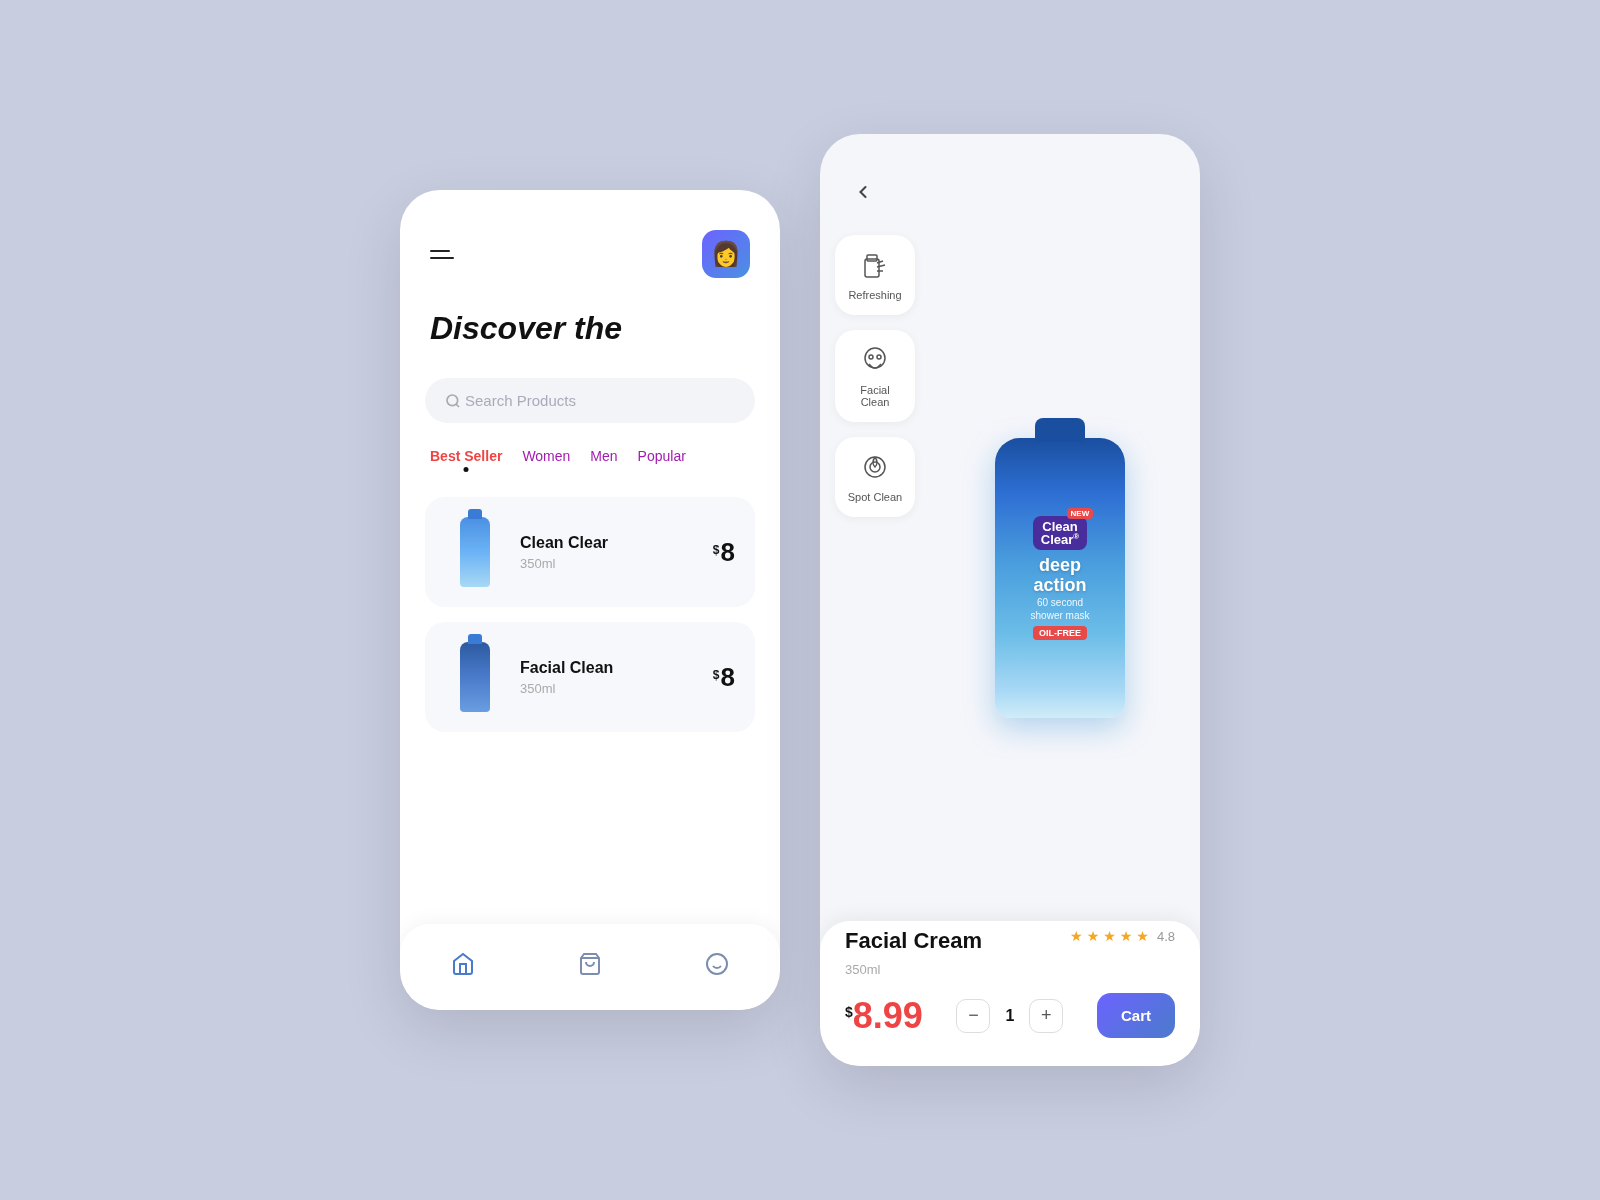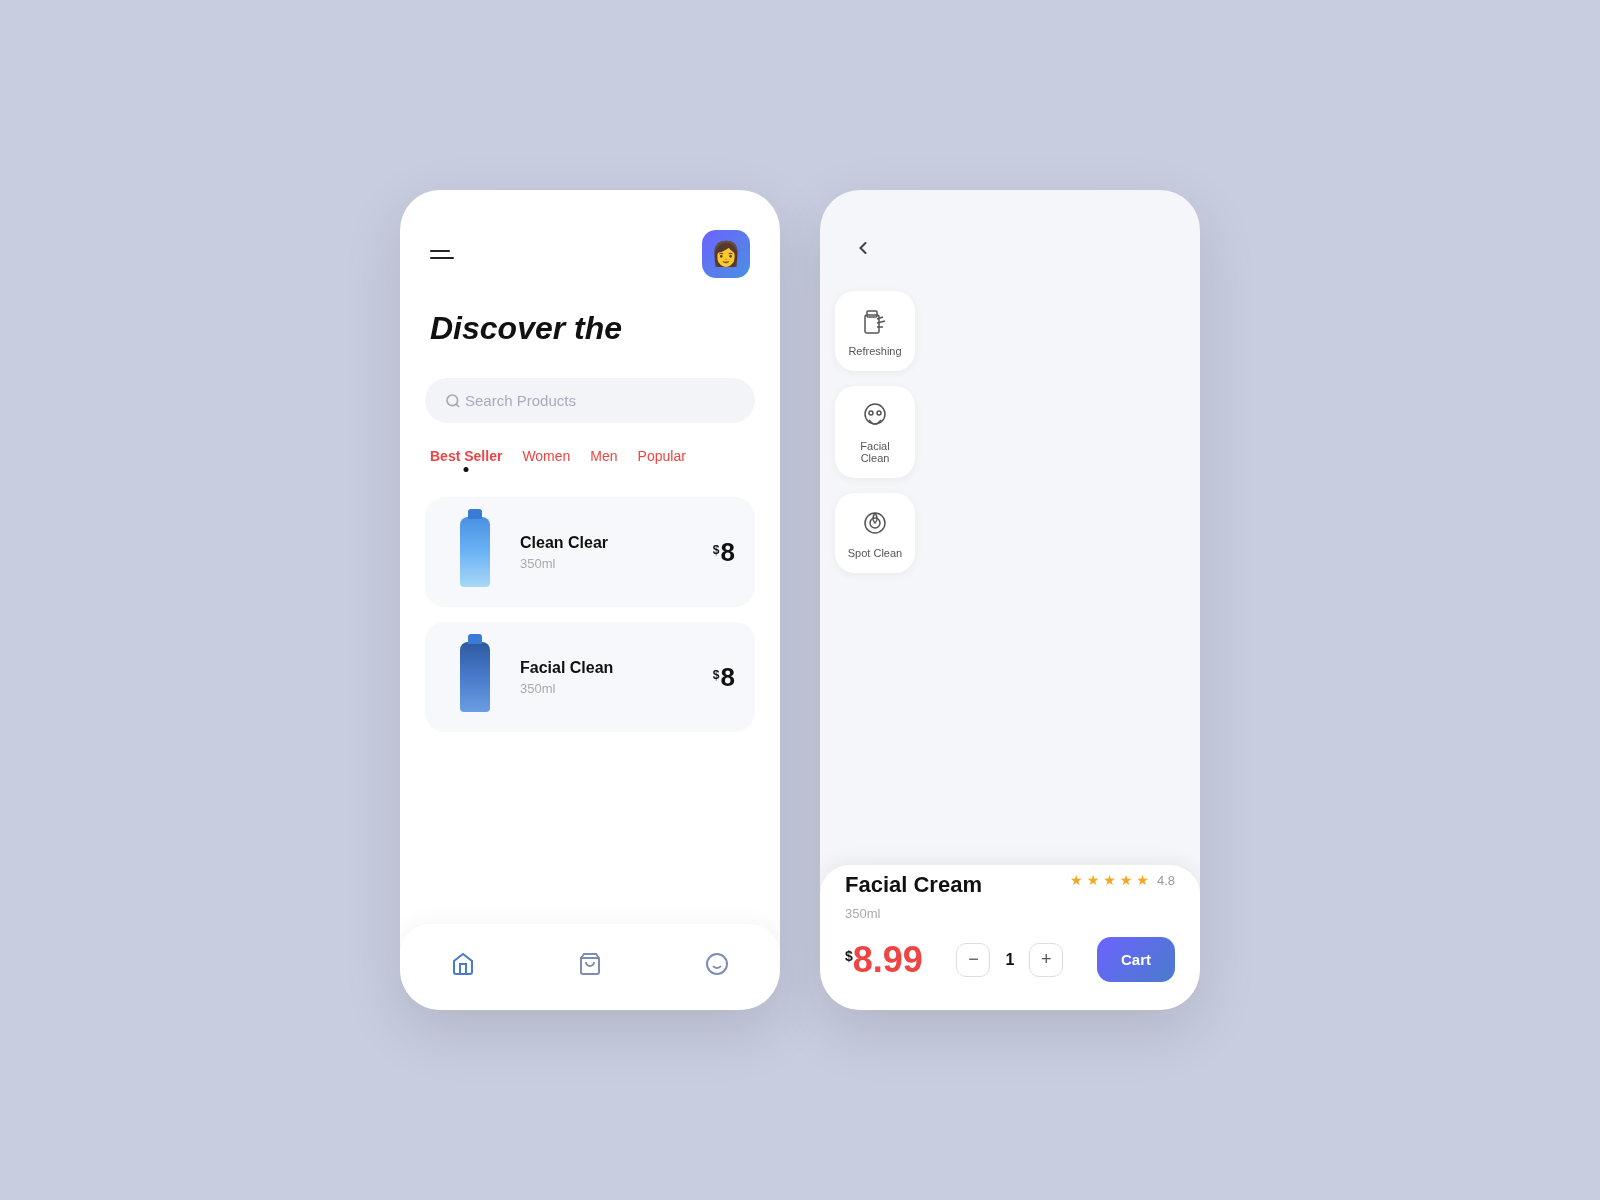--- a/index.html
+++ b/index.html
@@ -93,21 +93,21 @@
       font-size: 15px;
     }
     .category-tabs {
       display: flex;
       gap: 20px;
       padding: 0 30px 15px;
       align-items: center;
     }
     .tab-item {
       font-size: 14px;
-      color: #ef4444;
+      color: #a21caf;
       cursor: pointer;
       position: relative;
       padding-bottom: 8px;
     }
     .tab-item.active {
       color: #ef4444;
       font-weight: 700;
     }
     .tab-dot {
       width: 5px;
@@ -208,21 +208,21 @@
       align-items: center;
       justify-content: center;
       width: 44px;
       height: 44px;
       cursor: pointer;
     }
 
     
     .right-screen {
       width: 380px;
-      height: 820px;
+      height: 932px;
       background: #f5f6fa;
       border-radius: 40px;
       box-shadow: 0 20px 60px rgba(0,0,0,0.12);
       display: flex;
       flex-direction: column;
       overflow: hidden;
       position: relative;
     }
     .right-header {
       padding: 40px 25px 15px;
@@ -587,20 +587,39 @@
         <div class="category-card">
           <svg class="cat-svg" viewBox="0 0 32 32">
             <circle cx="16" cy="16" r="10"></circle>
             <circle cx="16" cy="16" r="5"></circle>
             <path d="M16 6 Q20 12 16 16 Q12 12 16 6"></path>
           </svg>
           <span class="category-label">Spot Clean</span>
         </div>
       </div>
 
+      <div class="product-display">
+        <div class="product-big-tube">
+          <div class="tube-label">
+            <div class="tube-brand-badge">
+              <div class="tube-new">NEW</div>
+              <div class="tube-brand-name">Clean<br>Clear<span style="font-size:8px;vertical-align:super;">®</span></div>
+            </div>
+            <div class="tube-product-name">
+              <span>deep</span><br>
+              <span>action</span>
+            </div>
+            <div class="tube-product-sub">
+              <span>60 second</span><br>
+              <span>shower mask</span>
+            </div>
+            <div class="tube-tag">OIL-FREE</div>
+          </div>
+        </div>
+      </div>
     </div>
 
     <div class="right-bottom">
       <div class="detail-name-row">
         <div class="product-detail-name">Facial Cream</div>
         <div class="stars-row">
           <span class="star">★</span>
           <span class="star">★</span>
           <span class="star">★</span>
           <span class="star">★</span>

